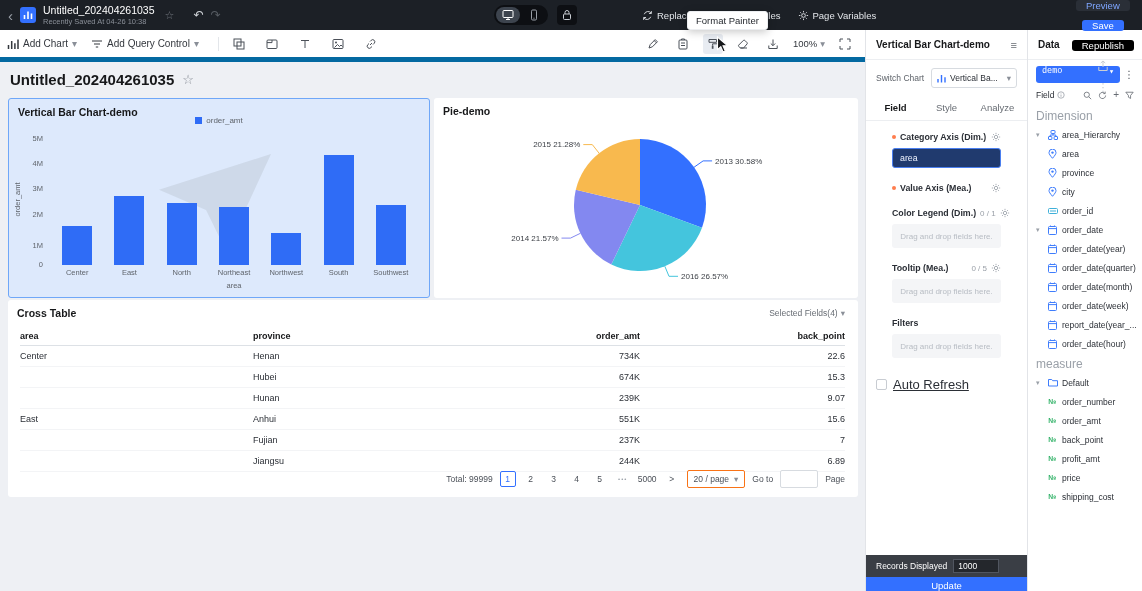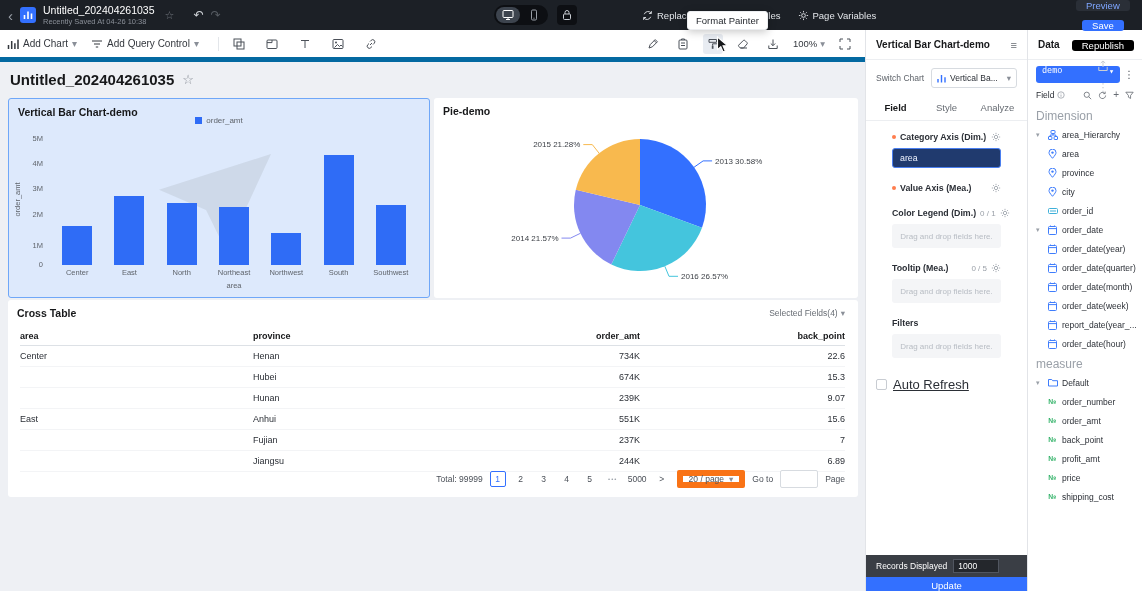--- a/index.html
+++ b/index.html
@@ -74,21 +74,21 @@
   #table-panel { left:8px; top:238px; width:850px; height:197px; }
   .sel-fields { position:absolute; right:13px; top:8px; font-size:8.5px; color:#676c73; display:flex; gap:3px; align-items:center; }
   #ct-head { position:absolute; left:12px; right:13px; top:26px; height:20px; display:grid; grid-template-columns:233px 292px 1fr 205px; align-items:center; border-bottom:1px solid #dde1e6; font-size:9px; font-weight:600; color:#17181a; }
   #ct-body { position:absolute; left:12px; right:13px; top:46px; }
   .ct-row { display:grid; grid-template-columns:233px 292px 1fr 205px; align-items:center; height:21px; border-bottom:1px solid #f3f4f6; font-size:9px; color:#2b2f36; }
   .num { text-align:right; }
   #ct-pager { position:absolute; right:13px; bottom:9px; display:flex; align-items:center; gap:7px; font-size:8.5px; color:#4b5058; }
   .pg { min-width:16px; height:16px; display:flex; align-items:center; justify-content:center; border-radius:2px; }
   .pg.cur { border:1px solid #3370ff; color:#3370ff; background:#fff; }
   .pg.ell { color:#9aa0a8; letter-spacing:1px; font-size:6px; }
-  .pg-sel { border:6px solid #f97316; border-radius:2px; height:18px; padding:0 6px; display:flex; align-items:center; gap:5px; background:#fff; }
+  .pg-sel { border:1px solid #f97316; border-radius:2px; height:18px; padding:0 6px; display:flex; align-items:center; gap:5px; background:#fff; }
   .pg-input { width:38px; height:18px; border:1px solid #d7dbe0; border-radius:2px; background:#fff; }
 
   
   #config { position:absolute; left:865px; top:30px; width:162px; height:561px; background:#fff; border-left:1px solid #e2e4e8; }
   .side-head { height:30px; border-bottom:1px solid #eceef1; display:flex; align-items:center; justify-content:space-between; padding:0 10px; }
   .side-title { font-size:10px; font-weight:bold; color:#17181a; }
   .ham { color:#676c73; font-size:11px; }
   .cfg-switch { display:flex; align-items:center; justify-content:space-between; padding:8px 10px 7px; }
   .cfg-switch-label { font-size:8.5px; color:#5f646b; white-space:nowrap; }
   .cfg-select { width:86px; height:20px; border:1px solid #d7dbe0; border-radius:3px; display:flex; align-items:center; gap:4px; padding:0 5px; font-size:8.5px; color:#2b2f36; background:#fff; }

